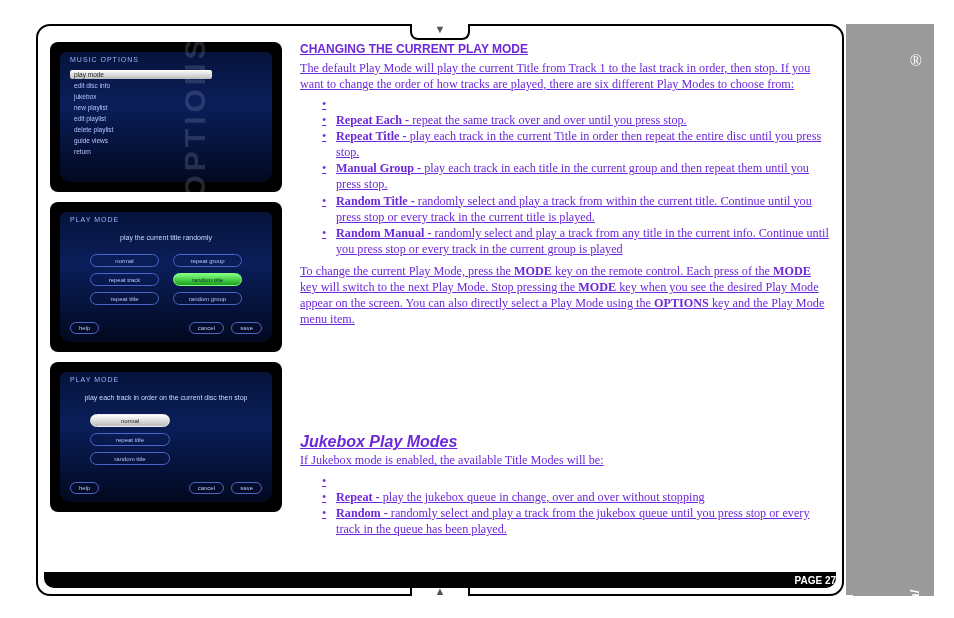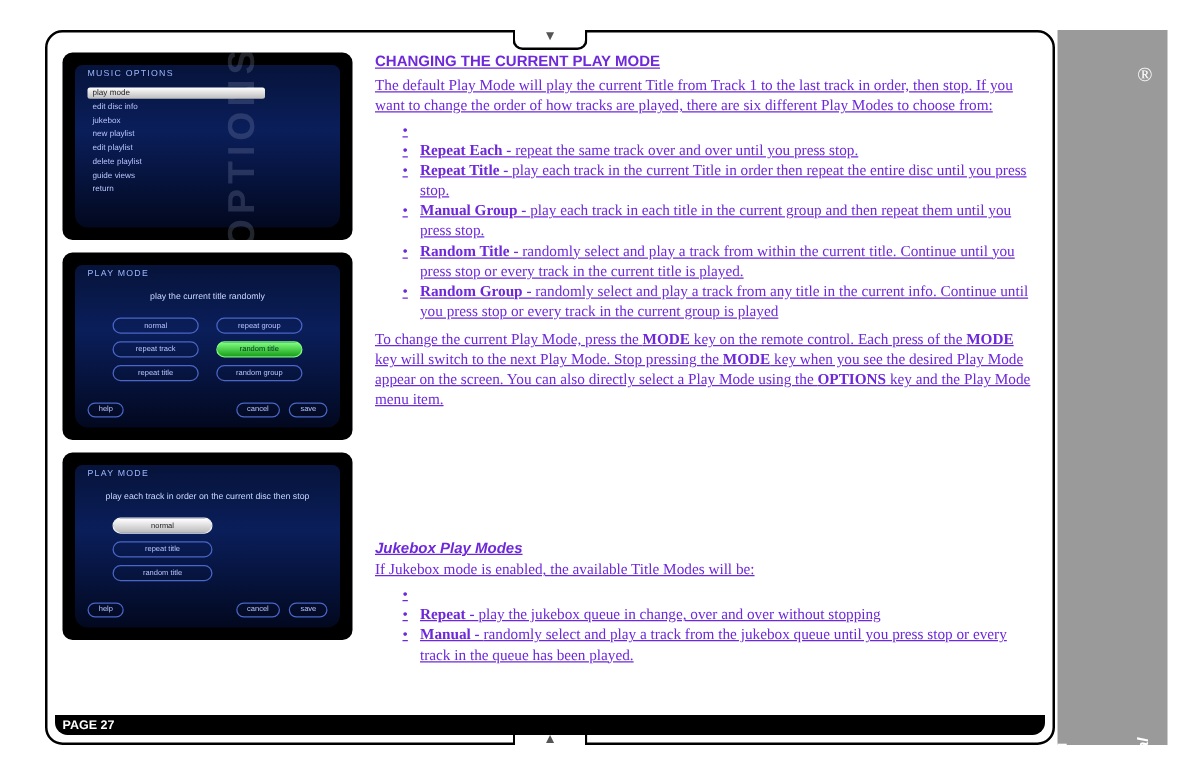--- a/index.html
+++ b/index.html
@@ -102,21 +102,21 @@
   .textcol h4 {
     font-family: Arial, Helvetica, sans-serif;
     font-weight: bold;
     font-size: 12px;
     margin-bottom: 2px;
   }
   .textcol .subhead {
     font-family: Arial, Helvetica, sans-serif;
     font-weight: bold;
     font-style: italic;
-    font-size: 12px;
+    font-size: 16px;
     margin-top: 4px;
   }
   .textcol p { margin-bottom: 4px; }
   .bullets { margin: 2px 0 6px 0; }
   .bullets .row { display: flex; align-items: flex-start; padding-left: 22px; }
   .bullets .dot { width: 14px; flex: 0 0 14px; }
   .bullets .term { font-weight: bold; white-space: pre; }
   .bullets .desc { }
   .textcol b { font-weight: bold; }
 
@@ -126,20 +126,21 @@
     left: 6px; right: 6px; bottom: 6px;
     height: 16px;
     background: #000;
     color: #fff;
     font-family: Arial, sans-serif;
     font-weight: bold;
     font-size: 10px;
     display: flex; align-items: center;
     padding-left: 6px;
     border-radius: 0 0 10px 10px;
+    justify-content: flex-end;
   }
 
   
   .shot {
     width: 232px; height: 150px;
     background: #000;
     border-radius: 8px;
     position: relative;
     overflow: hidden;
   }
@@ -307,42 +308,42 @@
         <div class="row">
             <span class="dot">•</span>
             <div><span class="term">Manual Group - </span><span class="desc">play each track in each title in the current group and then repeat them until you press stop.</span></div>
           </div>
         <div class="row">
             <span class="dot">•</span>
             <div><span class="term">Random Title - </span><span class="desc">randomly select and play a track from within the current title. Continue until you press stop or every track in the current title is played.</span></div>
           </div>
         <div class="row">
             <span class="dot">•</span>
-            <div><span class="term">Random Group - </span><span class="desc">randomly select and play a track from any title in the current info. Continue until you press stop or every track in the current group is played</span></div>
+            <div><span class="term">Random Manual - </span><span class="desc">randomly select and play a track from any title in the current info. Continue until you press stop or every track in the current group is played</span></div>
           </div>
       </div>
       <p>
         <span>To change the current Play Mode, press the </span><b>MODE</b><span> key on the remote control. Each press of the </span><b>MODE</b><span> key will switch to the next Play Mode. Stop pressing the </span><b>MODE</b><span> key when you see the desired Play Mode appear on the screen. You can also directly select a Play Mode using the </span><b>OPTIONS</b><span> key and the Play Mode menu item.</span>
       </p>
 
       <div class="spacer-lg"></div>
 
       <div class="subhead">Jukebox Play Modes</div>
       <p>If Jukebox mode is enabled, the available Title Modes will be:</p>
       <div class="bullets">
         <div class="row">
             <span class="dot">•</span>
           </div>
         <div class="row">
             <span class="dot">•</span>
             <div><span class="term">Repeat - </span><span class="desc">play the jukebox queue in change, over and over without stopping</span></div>
           </div>
         <div class="row">
             <span class="dot">•</span>
-            <div><span class="term">Manual - </span><span class="desc">randomly select and play a track from the jukebox queue until you press stop or every track in the queue has been played.</span></div>
+            <div><span class="term">Random - </span><span class="desc">randomly select and play a track from the jukebox queue until you press stop or every track in the queue has been played.</span></div>
           </div>
       </div>
     </div>
 
   </div>
 
   <div class="pagebar">
     <span>PAGE 27</span>
   </div>
 </div>

